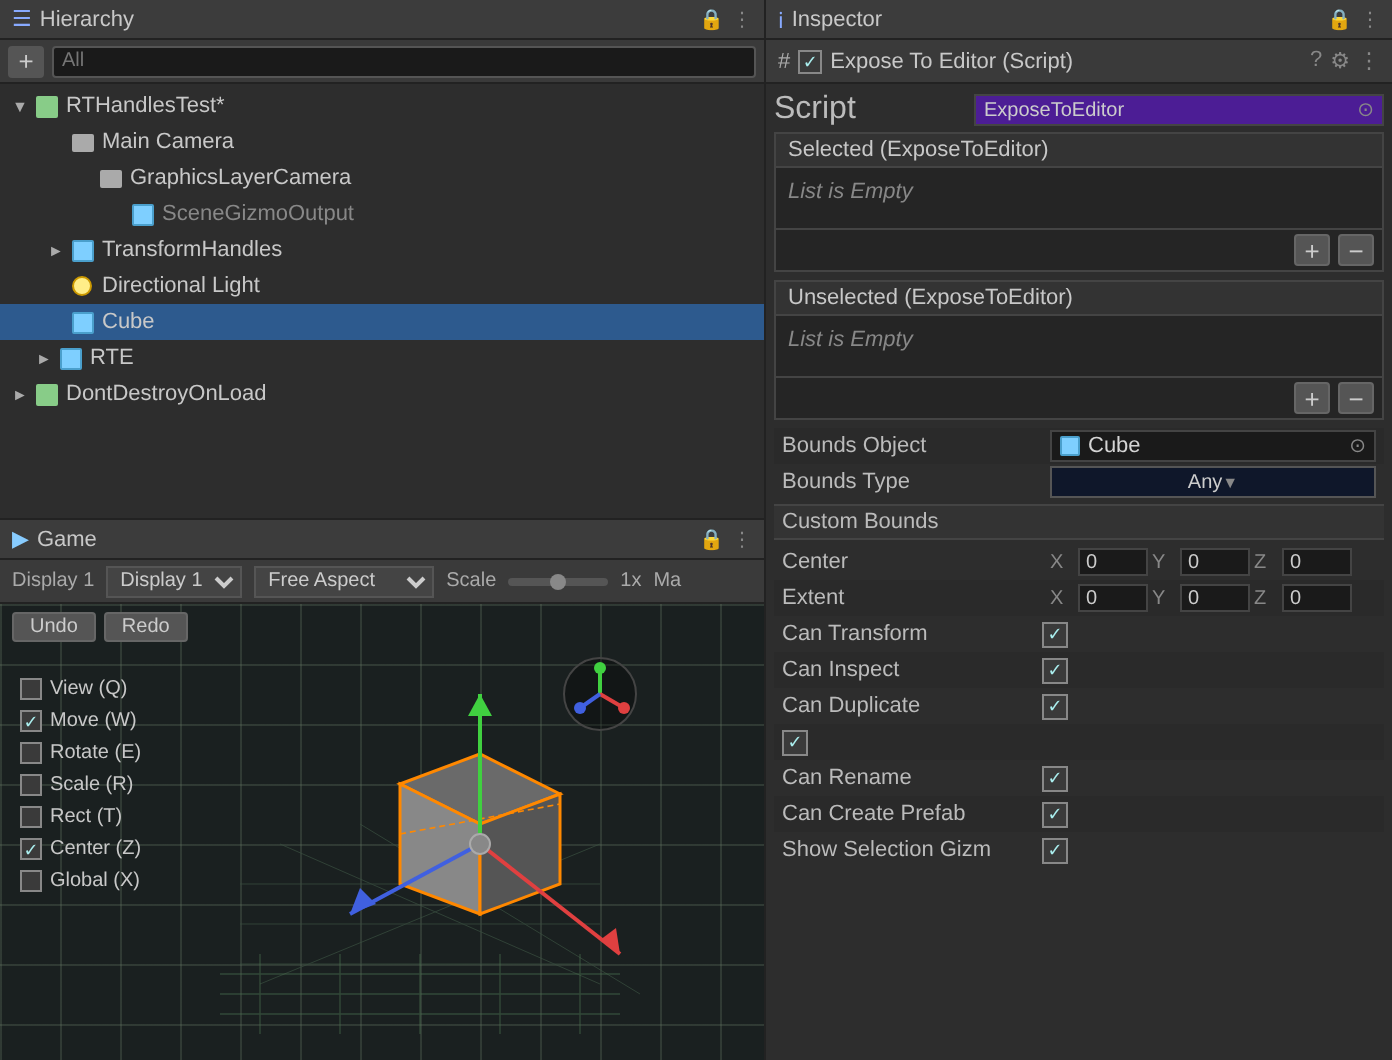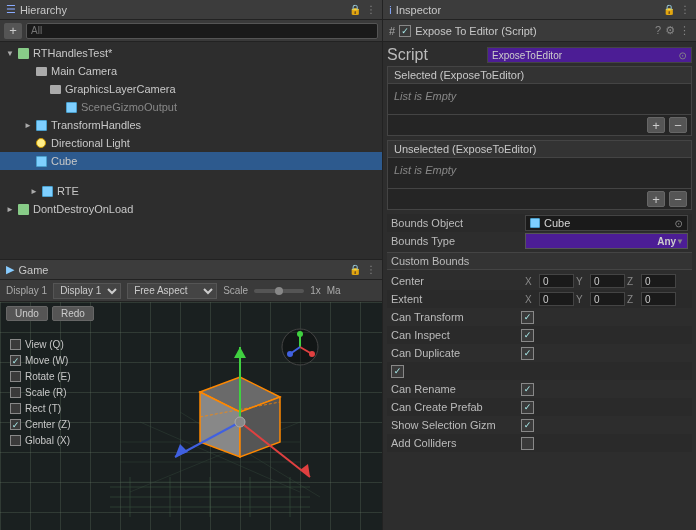--- a/index.html
+++ b/index.html
@@ -413,30 +413,29 @@
       background: #1a1a1a;
       border: 1px solid #444;
       color: #ccc;
       height: 14px;
       font-size: 10px;
       padding: 0 3px;
       width: 35px;
     }
     .dropdown-field {
       flex: 1;
-      background: #4c1d95;
+      background: #0f172a;
       border: 1px solid #555;
       color: #ccc;
       height: 16px;
       font-size: 10px;
       padding: 0 3px;
       display: flex;
       align-items: center;
-      justify-content: flex-end;
-      font-weight: bold;
+      justify-content: center;
     }
     .dropdown-arrow { color: #888; font-size: 8px; }
 
     .xyz-group {
       display: flex;
       gap: 2px;
       align-items: center;
     }
     .xyz-label {
       font-size: 10px;
@@ -570,21 +569,21 @@
         </div>
 
         <div class="tree-item selected" style="padding-left:22px;">
           <span class="tree-arrow none"></span>
           <span class="tree-icon">
               <div class="cube-icon"></div>
             </span>
           <span class="tree-label">Cube</span>
         </div>
 
-        <div class="tree-item" style="padding-left:28px;margin-top:12px;">
+        <div class="tree-item" style="padding-left:16px;">
           <span class="tree-arrow collapsed"></span>
           <span class="tree-icon">
               <div class="cube-icon"></div>
             </span>
           <span class="tree-label">RTE</span>
         </div>
 
         <div class="tree-item" style="padding-left:4px;">
           <span class="tree-arrow collapsed"></span>
           <span class="tree-icon">
@@ -841,23 +840,19 @@
         <div class="checkbox-row">
           <span class="cb-label">Can Create Prefab</span>
           <div class="cb-box checked"></div>
         </div>
 
         <div class="checkbox-row">
           <span class="cb-label">Show Selection Gizm</span>
           <div class="cb-box checked"></div>
         </div>
 
-        <div class="checkbox-row">
-          <span class="cb-label">Add Colliders</span>
-          <div class="cb-box"></div>
-        </div>
 
       </div>
 
     </div>
   </div>
 
 </div>
 
 </body></html>

